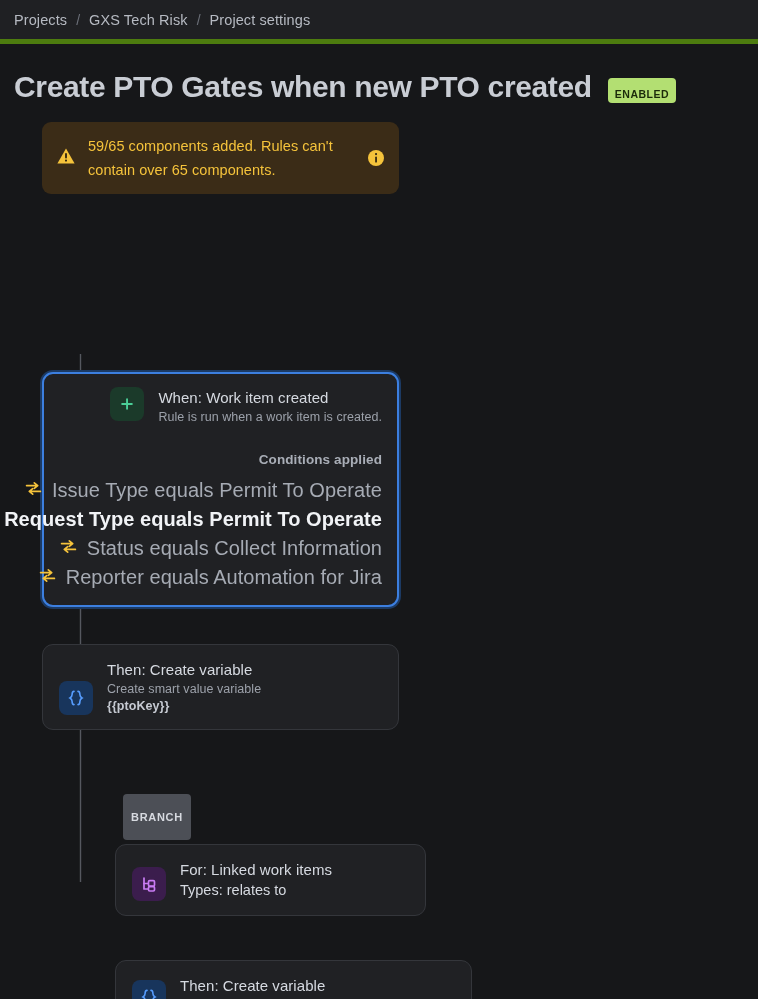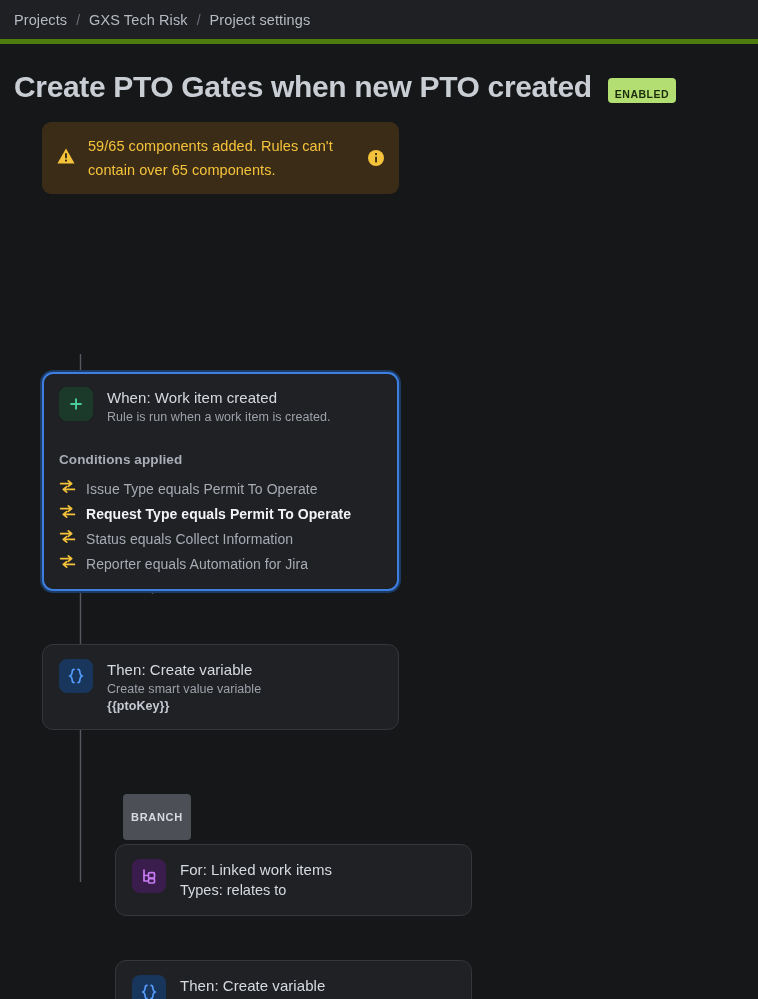--- a/index.html
+++ b/index.html
@@ -104,21 +104,21 @@
 
   
   .card {
     position: absolute;
     background: #202124;
     border: 1px solid #34363B;
     border-radius: 11px;
     padding: 14px 16px;
     display: flex;
     gap: 14px;
-    align-items: flex-start;
+    align-items: flex-end;
   }
   .card.selected {
     border: 2px solid #3C7FE0;
     box-shadow: 0 0 0 2px #1C3A63;
     padding: 13px 15px;
   }
 
   .sq-icon {
     flex: 0 0 34px;
     width: 34px; height: 34px;
@@ -174,21 +174,21 @@
     letter-spacing: .1px;
     margin-bottom: 9px;
   }
   .cond-row {
     display: flex;
     align-items: center;
     gap: 10px;
     padding: 3px 0;
   }
   .cond-label {
-    font-size: 14px;
+    font-size: 20px;
     color: #A6ABB4;
     letter-spacing: .05px;
     white-space: nowrap;
   }
   .cond-row.active .cond-label {
     color: #F1F3F6;
     font-weight: bold;
   }
 
   
@@ -324,21 +324,21 @@
     </span>
     <div class="card-body">
       <div class="card-title">Then: Create variable</div>
       <div class="card-sub">Create smart value variable</div>
       <div class="card-sub2">{{ptoKey}}</div>
     </div>
   </div>
 
   <div class="branch-pill">BRANCH</div>
 
-  <div class="card" style="left:115px; top:722px; width:357px;">
+  <div class="card" style="left:115px; top:722px; width:311px;">
     <span class="sq-icon sq-purple">
       <svg width="20" height="20" viewBox="0 0 20 20">
         <path d="M5 4 V15 H9" fill="none" stroke="#C97CF4" stroke-width="1.7" stroke-linecap="round" stroke-linejoin="round"></path>
         <path d="M5 9.5 H9" fill="none" stroke="#C97CF4" stroke-width="1.7" stroke-linecap="round"></path>
         <rect x="9.5" y="6.6" width="6" height="5.6" rx="1.2" fill="none" stroke="#C97CF4" stroke-width="1.7"></rect>
         <rect x="9.5" y="12.6" width="6" height="4.4" rx="1.2" fill="none" stroke="#C97CF4" stroke-width="1.7"></rect>
       </svg>
     </span>
     <div class="card-body">
       <div class="card-title">For: Linked work items</div>

